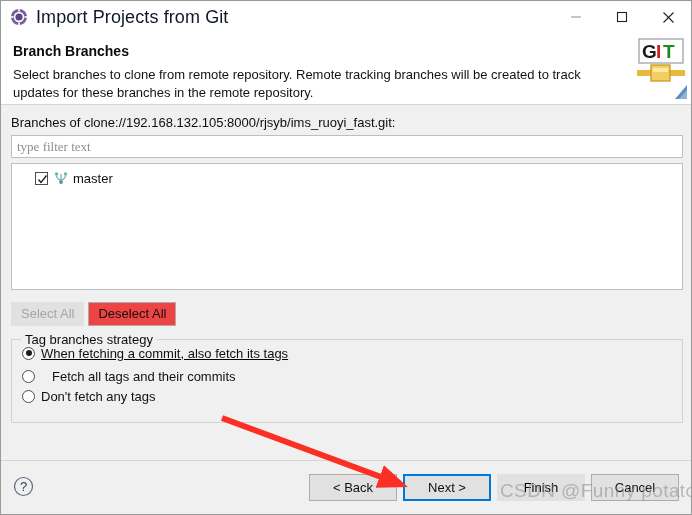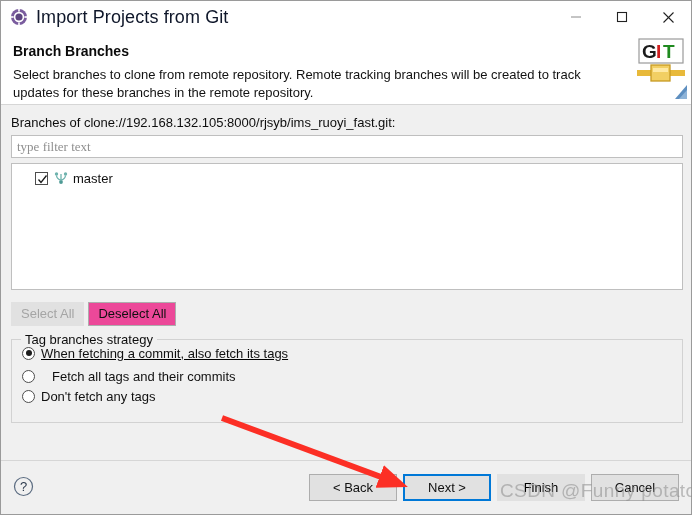--- a/index.html
+++ b/index.html
@@ -167,21 +167,21 @@
   .sel-row {
     margin-top: 12px;
     display: flex;
     gap: 4px;
   }
   .btn {
     font-family: "Liberation Sans", sans-serif;
     font-size: 13px;
     box-sizing: border-box;
     border: 1px solid #adadad;
-    background: #ec4899;
+    background: #ef4444;
     color: #101010;
     height: 24px;
     padding: 0 9px;
     line-height: 22px;
     text-align: center;
     white-space: nowrap;
   }
   .btn.disabled {
     color: #a5a5a5;
     border-color: #e1e1e1;

